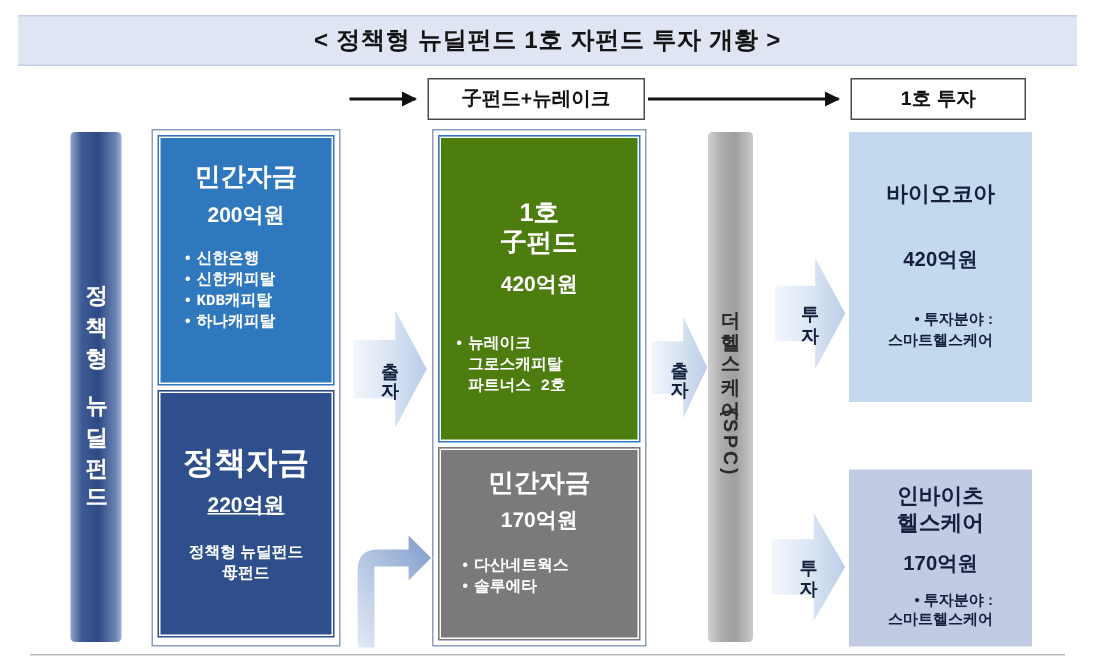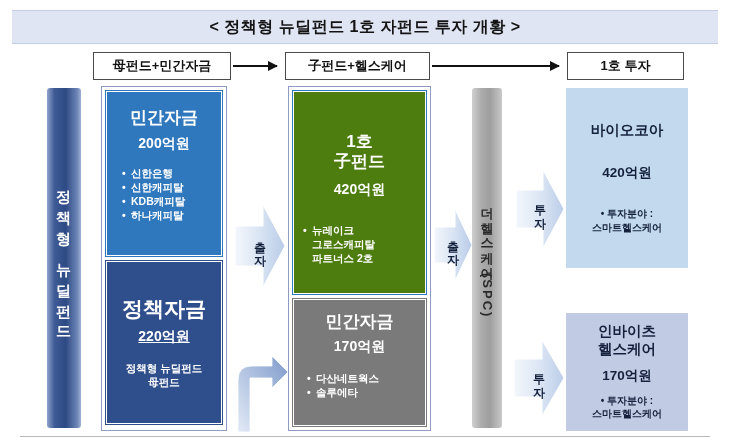--- a/index.html
+++ b/index.html
@@ -161,21 +161,21 @@
     line-height: 1.35;
     align-self: flex-start;
   }
   .cbox .bullets li { list-style: none; position: relative; }
   .cbox .bullets li::before {
     content: "•";
     position: absolute;
     left: -9px;
     top: 0;
   }
-  .cbox ul { margin: 0; padding: 0 0 0 10px; }
+  .cbox ul { margin: 0; padding: 0 0 0 10px; font-family: Liberation Mono, monospace; }
   .cbox .sub {
     color: #ffffff;
     font-weight: bold;
     text-align: center;
     line-height: 1.35;
   }
 
   
   #box-private-200 {
     height: 165px;
@@ -239,21 +239,21 @@
     left: 566px; top: 88px; width: 122px; height: 180px;
     background: #c3daee;
     gap: 16px;
   }
   #box-invites {
     left: 566px; top: 313px; width: 122px; height: 118px;
     background: #c2cbe4;
   }
   .investee .nm  { font-size: 14.5px; font-weight: bold; line-height: 1.2; }
   .investee .amt { font-size: 13.5px; font-weight: bold; margin-top: 9px; }
-  .investee .fld { font-size: 10px; font-weight: bold; margin-top: 9px; line-height: 1.35; }
+  .investee .fld { font-size: 10px; font-weight: bold; margin-top: 9px; line-height: 1.35; text-align: right; }
 
   
   .chev {
     position: absolute;
     display: flex;
     align-items: center;
     justify-content: center;
   }
   .chev svg { position: absolute; left: 0; top: 0; }
   .chev .lbl {
@@ -286,23 +286,22 @@
 </style>
 </head>
 <body>
 
 <div id="frame">
 
   <div class="title-bar">
     <div class="title-text">&lt; 정책형 뉴딜펀드 1호 자펀드 투자 개황 &gt;</div>
   </div>
 
-  <div class="hdr-box" id="hdr-1">母펀드+민간자금</div>
   <div class="hdr-arrow" id="hdr-arrow-1"></div>
-  <div class="hdr-box" id="hdr-2">子펀드+헬스케어</div>
+  <div class="hdr-box" id="hdr-2">子펀드+뉴레이크</div>
   <div class="hdr-arrow" id="hdr-arrow-2"></div>
   <div class="hdr-box" id="hdr-3">1호 투자</div>
 
   <div class="vbar" id="policy-bar">
     <div class="vtext">정책형 뉴딜펀드</div>
   </div>
 
   <div class="stack-wrap" id="wrap-left">
 
     <div class="cbox" id="box-private-200">

